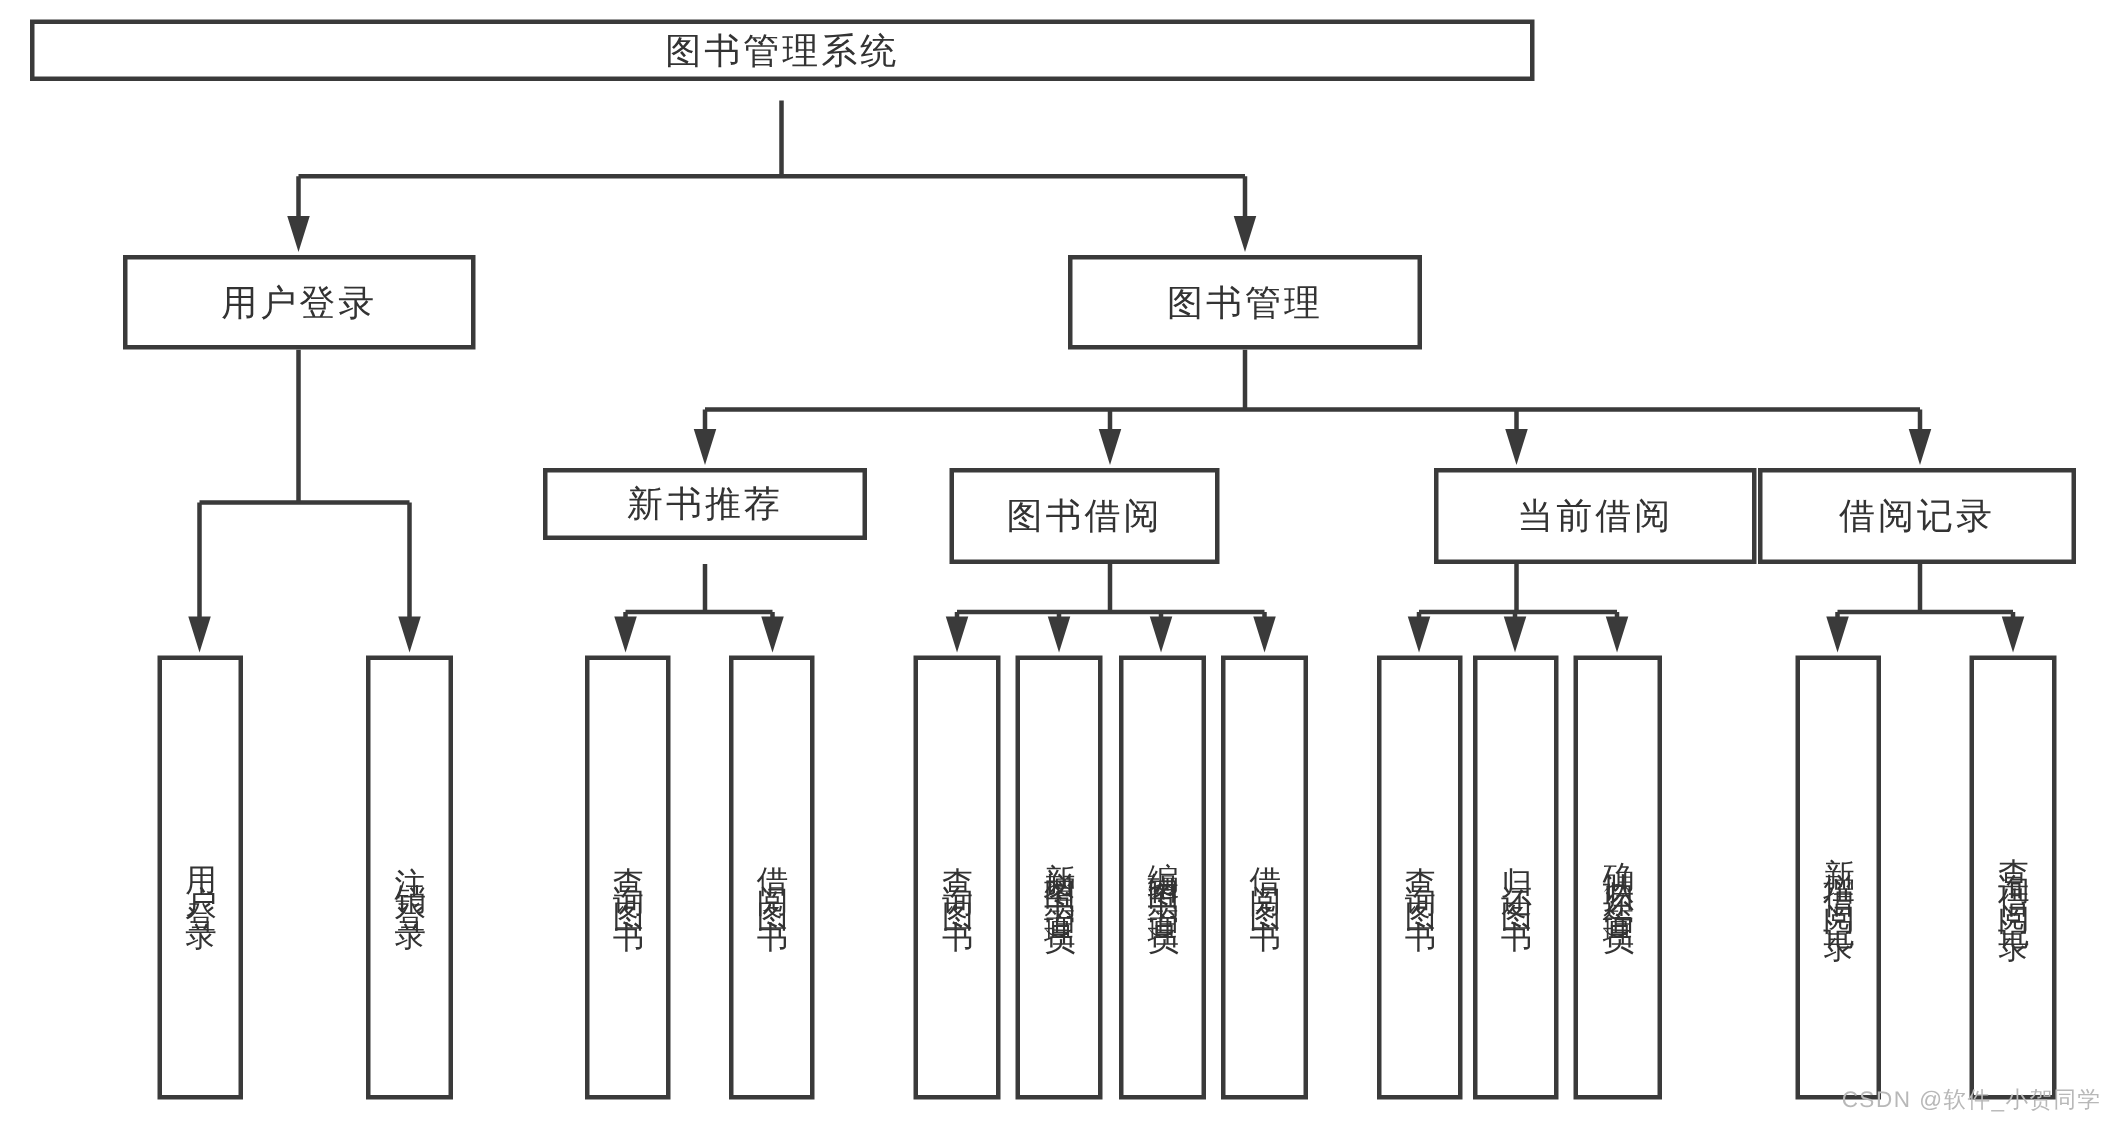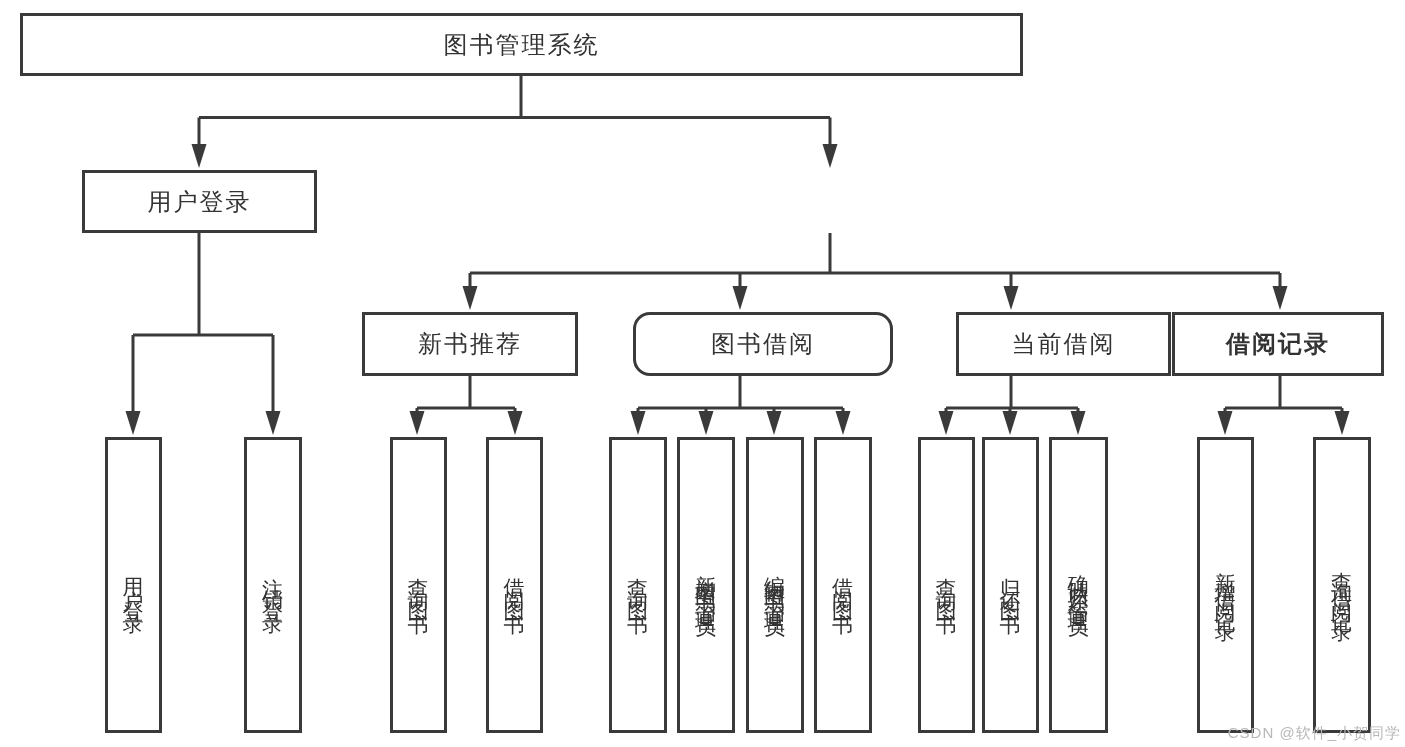--- a/index.html
+++ b/index.html
@@ -93,38 +93,41 @@
     <path class="shaft" d="M1011 376 V409.5 M946 408 H1078 M946 408 V415 M1010 408 V415 M1078 408 V415"></path>
     <use href="#ah" class="ah" x="946" y="435"></use>
     <use href="#ah" class="ah" x="1010" y="435"></use>
     <use href="#ah" class="ah" x="1078" y="435"></use>
 
     <path class="shaft" d="M1280 376 V409.5 M1225 408 H1342 M1225 408 V415 M1342 408 V415"></path>
     <use href="#ah" class="ah" x="1225" y="435"></use>
     <use href="#ah" class="ah" x="1342" y="435"></use>
   </svg>
 
-  <div class="hbox" style="left:20px;top:13px;width:1003px;height:63px;">
+  <div class="hbox" style="left:20px;top:13px;width:1003px;height:41px;">
     <span>图书管理系统</span>
   </div>
 
   <div class="hbox" style="left:82px;top:170px;width:235px;height:63px;">
     <span>用户登录</span>
   </div>
+  <div class="hbox" style="left:712px;top:170px;width:236px;height:63px;">
+    <span>图书管理</span>
+  </div>
 
-  <div class="hbox" style="left:362px;top:312px;width:216px;height:64px;">
+  <div class="hbox" style="left:362px;top:312px;width:216px;height:48px;">
     <span>新书推荐</span>
   </div>
-  <div class="hbox" style="left:633px;top:312px;width:260px;height:64px;border-radius:17px;">
+  <div class="hbox" style="left:633px;top:312px;width:180px;height:64px;">
     <span>图书借阅</span>
   </div>
   <div class="hbox" style="left:956px;top:312px;width:215px;height:64px;">
     <span>当前借阅</span>
   </div>
-  <div class="hbox" style="left:1172px;top:312px;width:212px;height:64px;font-weight:bold;">
+  <div class="hbox" style="left:1172px;top:312px;width:212px;height:64px;">
     <span>借阅记录</span>
   </div>
 
   <div class="vbox ls-4" style="left:105px;width:57px;">
     <span>用户登录</span>
   </div>
   <div class="vbox ls-4" style="left:244px;width:58px;">
     <span>注销登录</span>
   </div>
 

